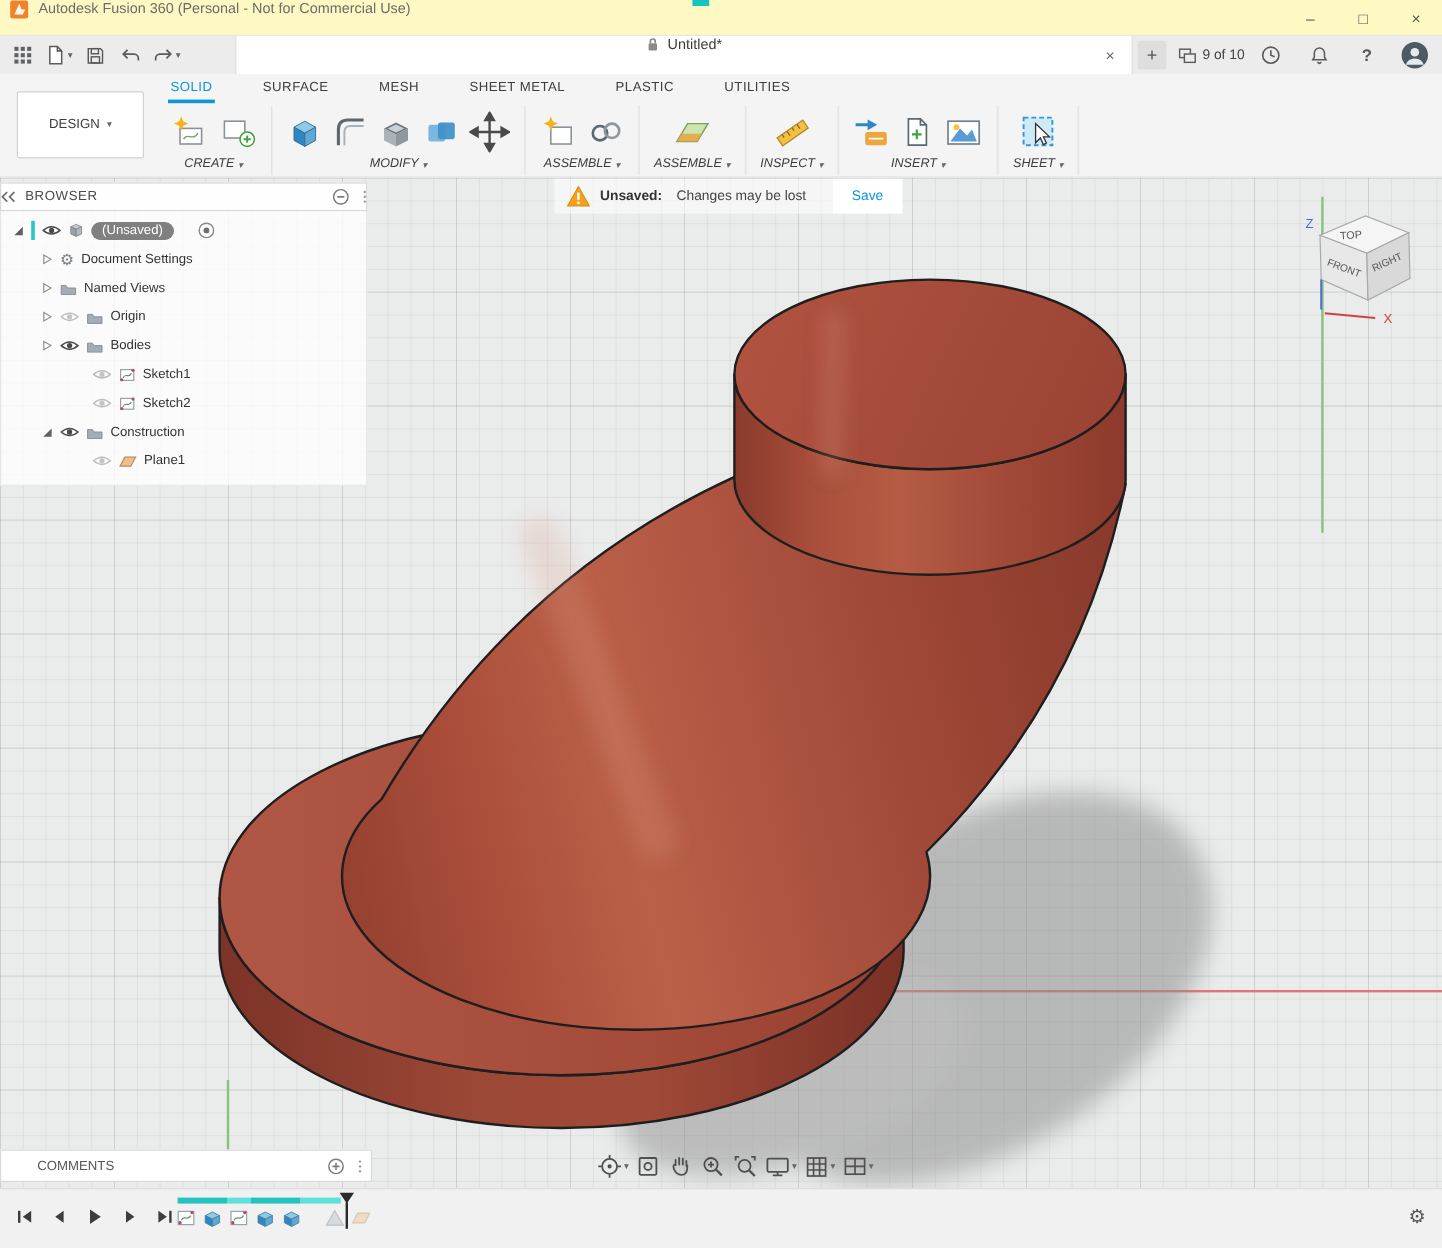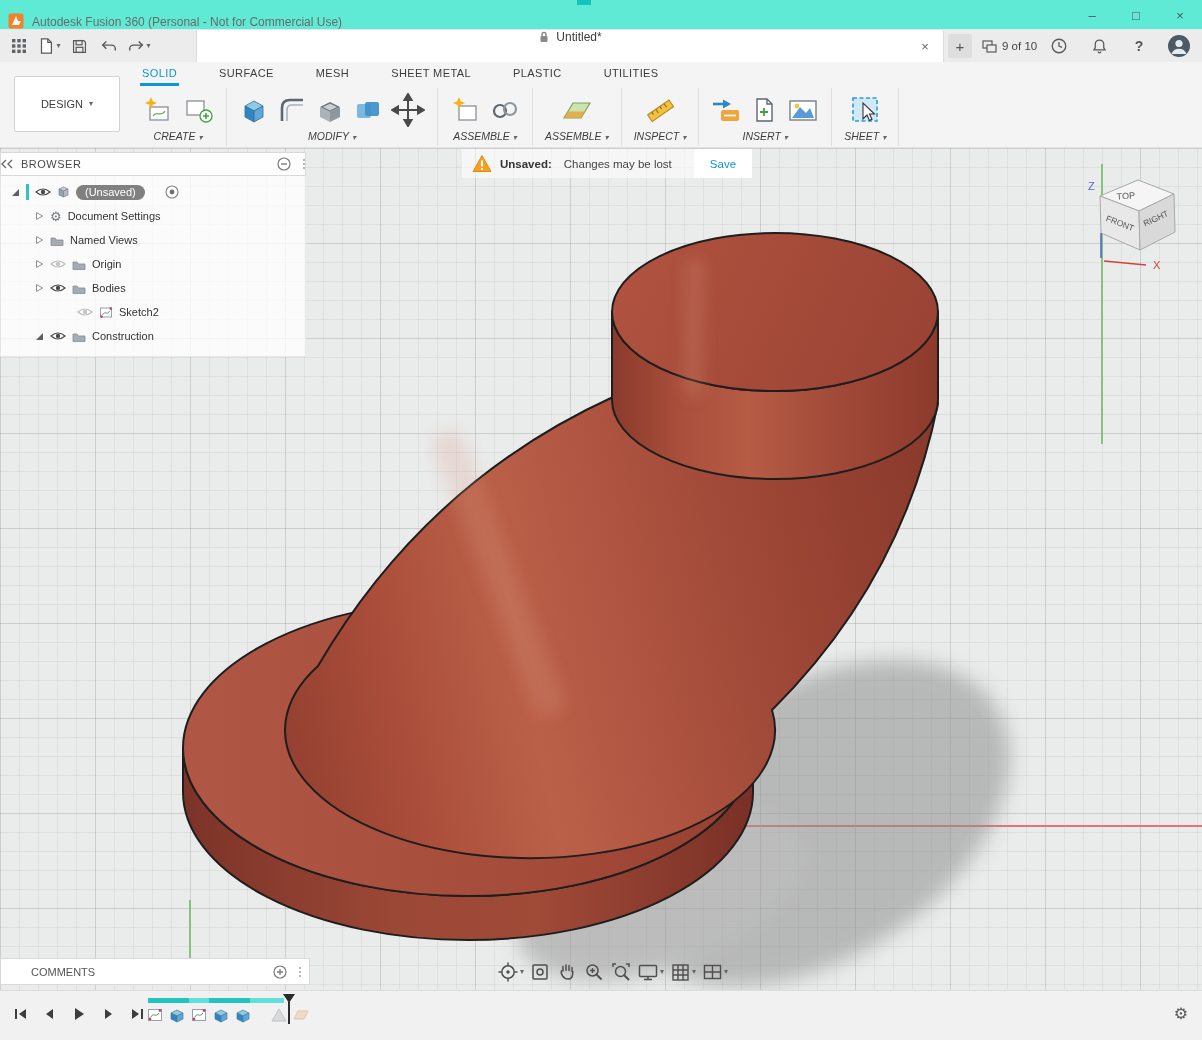--- a/index.html
+++ b/index.html
@@ -1,20 +1,20 @@
 <!DOCTYPE html>
 <html><head>
 <meta charset="utf-8">
 <style>
   * { box-sizing: border-box; margin: 0; padding: 0; }
   html,body { width:1202px; height:1040px; font-family:"Liberation Sans",sans-serif; background:#fff; overflow:hidden; }
   .app { position:relative; width:1202px; height:1040px; background:#fff; }
 
   
-  .titlebar { position:absolute; top:0; left:0; right:0; height:30px; background:#5eead4; border-bottom:1px solid #e6e6e6; display:flex; align-items:flex-end; padding-left:8px; }
+  .titlebar { position:absolute; top:0; left:0; right:0; height:30px; background:#fef9c3; border-bottom:1px solid #e6e6e6; display:flex; align-items:flex-start; padding-left:8px; }
   .snap-strip { position:absolute; top:0; left:577px; width:14px; height:5px; background:#15c4c0; }
   .fusion-logo { width:16px; height:16px; margin-right:8px; }
   .win-title { font-size:12px; color:#6b6b6b; }
   .wincontrols { position:absolute; right:0; top:0; height:30px; display:flex; }
   .wincontrols span { width:44px; height:30px; display:flex; align-items:center; justify-content:center; color:#555; font-size:13px; cursor:default; }
 
   
   .qatrow { position:absolute; top:30px; left:0; right:0; height:32px; background:#ececec; }
   .qat-left { position:absolute; left:6px; top:0; height:32px; display:flex; align-items:center; gap:4px; }
   .qbtn { height:26px; min-width:26px; display:flex; align-items:center; justify-content:center; gap:1px; border-radius:2px; }
@@ -571,49 +571,72 @@
               <path d="M1,6 Q8,0 15,6 Q8,12 1,6 Z" fill="#fff" stroke="#4a4a4a" stroke-width="1.2"></path>
               <circle cx="8" cy="6" r="2.2" fill="#4a4a4a"></circle>
             </svg>
           <svg width="14" height="11" viewBox="0 0 14 11">
               <path d="M1,3 h4 l1.5,2 H13 v5.5 H1 Z" fill="#a5acb4" stroke="#868d94" stroke-width="0.8"></path>
             </svg>
           <span>Bodies</span>
         </div>
 
 
-
         <div class="brow lvl2">
           <svg width="16" height="12" viewBox="0 0 16 12">
               <path d="M1,6 Q8,0 15,6 Q8,12 1,6 Z" fill="#fff" stroke="#bdbdbd" stroke-width="1.2"></path>
               <circle cx="8" cy="6" r="2.2" fill="#c4c4c4"></circle>
             </svg>
           <svg width="14" height="13" viewBox="0 0 14 13">
               <rect x="1.5" y="2" width="11" height="9" fill="#fff" stroke="#98a0a8"></rect>
               <path d="M3.5,9 C5.5,4 8.5,10 10.5,5" fill="none" stroke="#5b8e5f" stroke-width="0.9"></path>
               <circle cx="2.5" cy="10.5" r="1.3" fill="#b5486f"></circle>
               <circle cx="11.8" cy="2.6" r="1.3" fill="#b5486f"></circle>
             </svg>
+          <span>Sketch1</span>
+        </div>
+
+        <div class="brow lvl2">
+          <svg width="16" height="12" viewBox="0 0 16 12">
+              <path d="M1,6 Q8,0 15,6 Q8,12 1,6 Z" fill="#fff" stroke="#bdbdbd" stroke-width="1.2"></path>
+              <circle cx="8" cy="6" r="2.2" fill="#c4c4c4"></circle>
+            </svg>
+          <svg width="14" height="13" viewBox="0 0 14 13">
+              <rect x="1.5" y="2" width="11" height="9" fill="#fff" stroke="#98a0a8"></rect>
+              <path d="M3.5,9 C5.5,4 8.5,10 10.5,5" fill="none" stroke="#5b8e5f" stroke-width="0.9"></path>
+              <circle cx="2.5" cy="10.5" r="1.3" fill="#b5486f"></circle>
+              <circle cx="11.8" cy="2.6" r="1.3" fill="#b5486f"></circle>
+            </svg>
           <span>Sketch2</span>
         </div>
 
         <div class="brow lvl1">
           <svg width="9" height="9" viewBox="0 0 9 9">
               <polygon points="8,1 8,8 1,8" fill="#5f5f5f"></polygon>
             </svg>
           <svg width="16" height="12" viewBox="0 0 16 12">
               <path d="M1,6 Q8,0 15,6 Q8,12 1,6 Z" fill="#fff" stroke="#4a4a4a" stroke-width="1.2"></path>
               <circle cx="8" cy="6" r="2.2" fill="#4a4a4a"></circle>
             </svg>
           <svg width="14" height="11" viewBox="0 0 14 11">
               <path d="M1,3 h4 l1.5,2 H13 v5.5 H1 Z" fill="#a5acb4" stroke="#868d94" stroke-width="0.8"></path>
             </svg>
           <span>Construction</span>
         </div>
 
+        <div class="brow lvl2">
+          <svg width="16" height="12" viewBox="0 0 16 12">
+              <path d="M1,6 Q8,0 15,6 Q8,12 1,6 Z" fill="#fff" stroke="#bdbdbd" stroke-width="1.2"></path>
+              <circle cx="8" cy="6" r="2.2" fill="#c4c4c4"></circle>
+            </svg>
+          <svg width="15" height="12" viewBox="0 0 15 12">
+              <polygon points="1,10.5 5,3 14,3 10,10.5" fill="#eec08f" stroke="#c08b52"></polygon>
+            </svg>
+          <span>Plane1</span>
+        </div>
 
       </div>
     </div>
 
     <div class="comments">
       <span>COMMENTS</span>
       <span class="spacer"></span>
       <svg width="14" height="14" viewBox="0 0 14 14">
           <circle cx="7" cy="7" r="6" fill="#fff" stroke="#7a7a7a" stroke-width="1.2"></circle>
           <path d="M4,7 h6 M7,4 v6" stroke="#7a7a7a" stroke-width="1.3"></path>

